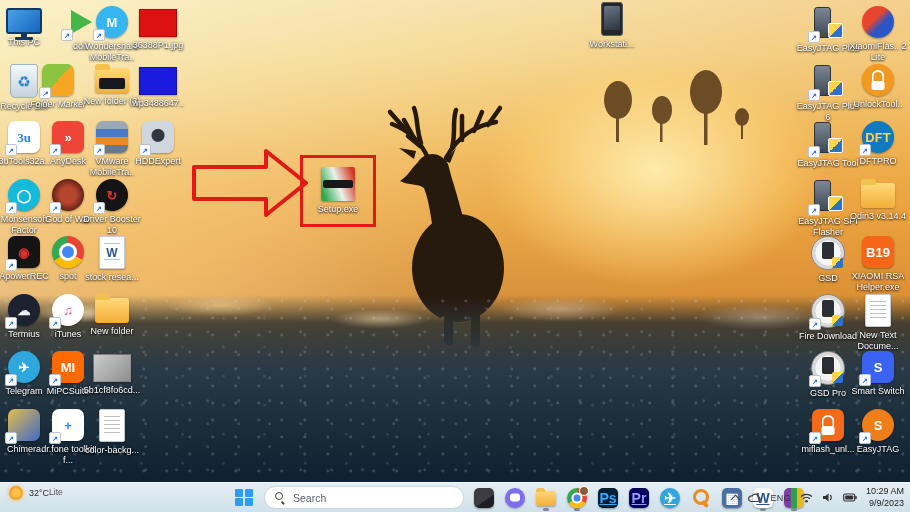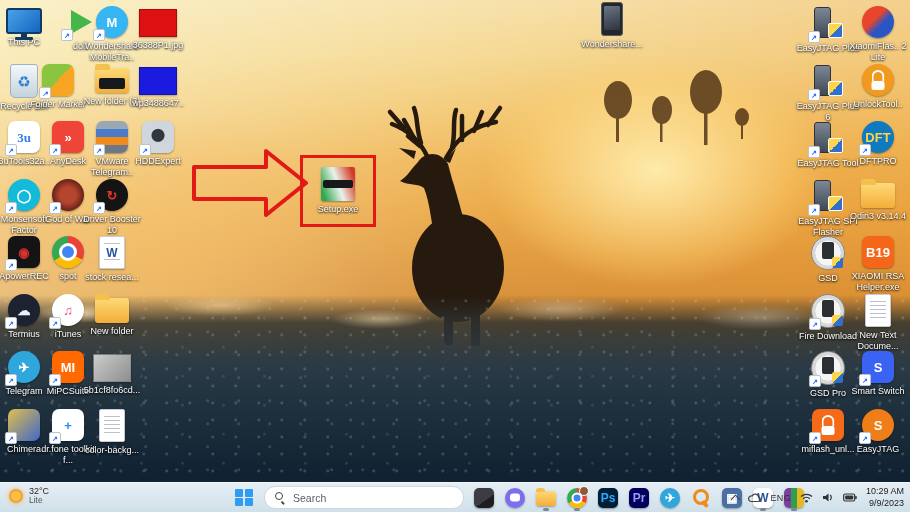--- a/index.html
+++ b/index.html
@@ -71,37 +71,37 @@
   .g-magnifier::after{content:"";position:absolute;right:2px;bottom:2px;width:8px;height:3.5px;background:#f08a1c;border-radius:2px;transform:rotate(45deg);}
 
   
   .dicon.hl::before{content:"";position:absolute;left:-6px;right:-6px;top:-12px;bottom:-12px;border:3px solid var(--ann,#e11a16);}
   .annotation-arrow{position:absolute;left:0;top:0;pointer-events:none;z-index:6;}
 
   
   .taskbar{position:absolute;left:0;bottom:0;width:910px;height:29px;background:linear-gradient(180deg,#e6eef4,#cfe0ea);border-top:1px solid rgba(255,255,255,.7);z-index:20;}
   .tb-weather{position:absolute;left:9px;top:3px;display:flex;align-items:center;gap:6px;cursor:pointer;}
   .sun{width:14px;height:14px;border-radius:50%;background:radial-gradient(circle,#ffc34d 35%,#f5941e 70%);box-shadow:0 0 4px #f5b94d;}
-  .wtxt{display:flex;flex-direction:column;line-height:1.15;}
+  .wtxt{display:flex;line-height:1.15;}
   .wt{font-size:9px;color:#2a2a2a;}
   .wc{font-size:8.5px;color:#555;}
   .tb-center{position:absolute;left:232px;top:0;height:29px;display:flex;align-items:center;gap:8px;}
   button{background:none;border:none;padding:0;cursor:pointer;font-family:inherit;}
   .tb-start{display:flex;align-items:center;justify-content:center;width:24px;height:24px;border-radius:4px;}
   .winlogo{display:grid;grid-template-columns:8px 8px;grid-template-rows:8px 8px;gap:1.5px;}
   .winlogo i{background:#2f9cf3;border-radius:1px;}
   .tb-search{display:flex;align-items:center;gap:7px;width:178px;height:21px;background:#fff;border:1px solid #cfd7de;border-radius:11px;padding:0 10px;cursor:text;}
   .mag{position:relative;width:11px;height:11px;}
   .mag::before{content:"";position:absolute;left:0;top:0;width:6px;height:6px;border:1.5px solid #444;border-radius:50%;}
   .mag::after{content:"";position:absolute;right:1px;bottom:0;width:4px;height:1.5px;background:#444;border-radius:1px;transform:rotate(45deg);}
   .stext{font-size:10.5px;color:#5a5f66;}
   .tb-apps{display:flex;align-items:center;gap:7px;}
   .tb-app{position:relative;display:flex;align-items:center;justify-content:center;width:24px;height:26px;border-radius:4px;}
   .glyph.sm{width:20px;height:20px;}
-  .glyph.sm span{font-size:12px;}
+  .glyph.sm span{font-size:14px;text-decoration:underline;}
   .glyph.sm.g-folder{width:20px;height:15px;margin-top:2px;}
   .glyph.sm.g-folder::before{width:9px;height:4px;top:-3px;}
   .glyph.sm.g-chrome::after{width:7px;height:7px;border-width:2px;}
   .glyph.sm.g-square{border-radius:5px;}
   .run{position:absolute;bottom:0;left:50%;transform:translateX(-50%);width:6px;height:2.5px;border-radius:2px;background:#7d8894;}
   .badge{position:absolute;top:1px;right:0;width:8px;height:8px;border-radius:50%;background:#8a5a3a;border:1px solid #fff;}
   .tb-tray{position:absolute;right:6px;top:0;height:29px;display:flex;align-items:center;gap:9px;}
   .tray-btn{display:flex;align-items:center;justify-content:center;height:22px;border-radius:3px;color:#333;}
   .chev-i{display:block;width:6px;height:6px;border-left:1.5px solid #444;border-top:1.5px solid #444;transform:rotate(45deg);margin-top:3px;}
   .lang{font-size:9px;color:#333;letter-spacing:.3px;}
@@ -168,21 +168,21 @@
       <div class="dicon" style="left: 24px; top: 121px;"><div class="glyph g-square" style="background: rgb(255, 255, 255);">
           <span style="color: rgb(47, 127, 242); font-family: Liberation Serif, serif;">3u</span>
           <span class="sc">↗</span>
         </div><div class="dlabel">3uTools32a..</div></div>
       <div class="dicon" style="left: 68px; top: 121px;"><div class="glyph g-square" style="background: rgb(239, 68, 56);">
           <span style="color: rgb(255, 255, 255);">»</span>
           <span class="sc">↗</span>
         </div><div class="dlabel">AnyDesk</div></div>
       <div class="dicon" style="left: 112px; top: 121px;"><div class="glyph g-square" style="background: linear-gradient(rgb(154, 167, 181) 0px, rgb(154, 167, 181) 25%, rgb(74, 123, 200) 25%, rgb(74, 123, 200) 50%, rgb(240, 138, 30) 50%, rgb(240, 138, 30) 75%, rgb(107, 120, 136) 75%);">
           <span class="sc">↗</span>
-        </div><div class="dlabel">VMware Telegram..</div></div>
+        </div><div class="dlabel">VMware MobileTra..</div></div>
       <div class="dicon" style="left: 158px; top: 121px;"><div class="glyph g-square" style="background: radial-gradient(circle at 50% 45%, rgb(50, 55, 61) 0px, rgb(50, 55, 61) 6px, rgb(207, 214, 221) 7px);">
           <span class="sc">↗</span>
         </div><div class="dlabel">HDDExpert</div></div>
       <div class="dicon" style="left: 24px; top: 179px;"><div class="glyph g-circle" style="background: rgb(20, 186, 218);">
           <span style="color: rgb(255, 255, 255);">◯</span>
           <span class="sc">↗</span>
         </div><div class="dlabel">Monsensoft Factor</div></div>
       <div class="dicon" style="left: 68px; top: 179px;"><div class="glyph g-circle" style="background: radial-gradient(circle, rgb(181, 69, 47) 0px, rgb(181, 69, 47) 35%, rgb(92, 29, 20) 75%);">
           <span class="sc">↗</span>
         </div><div class="dlabel">God of War</div></div>
@@ -259,21 +259,21 @@
           <span class="sc">↗</span>
         </div><div class="dlabel">Smart Switch</div></div>
       <div class="dicon" style="left: 828px; top: 409px;"><div class="glyph g-lock-square" style="background: rgb(245, 106, 24);">
           <span class="sc">↗</span>
         </div><div class="dlabel">miflash_unl...</div></div>
       <div class="dicon" style="left: 878px; top: 409px;"><div class="glyph g-circle" style="background: rgb(239, 125, 24);">
           <span style="color: rgb(255, 255, 255);">S</span>
           <span class="sc">↗</span>
         </div><div class="dlabel">EasyJTAG</div></div>
       <div class="dicon hl" style="left: 338px; top: 167px;"><div class="glyph g-setup"></div><div class="dlabel">Setup.exe</div></div>
-      <div class="dicon" style="left: 612px; top: 2px;"><div class="glyph g-phone"></div><div class="dlabel">Wondershare...</div></div>
+      <div class="dicon" style="left: 612px; top: 2px;"><div class="glyph g-phone"></div><div class="dlabel">Workstati...</div></div>
     </div>
 
   <div class="frost"></div>
 
   <svg class="annotation-arrow" width="910" height="512" viewBox="0 0 910 512">
     <polygon points="194,167 266,167 266,151 306,183 266,215 266,199 194,199" fill="none" stroke="#e11a16" stroke-width="4" stroke-linejoin="round"></polygon>
   </svg>
 
   <div class="taskbar">
     <div class="tb-weather">

